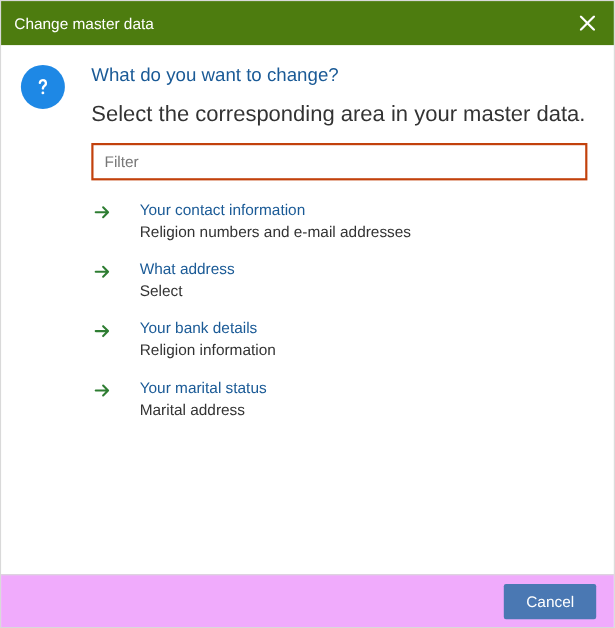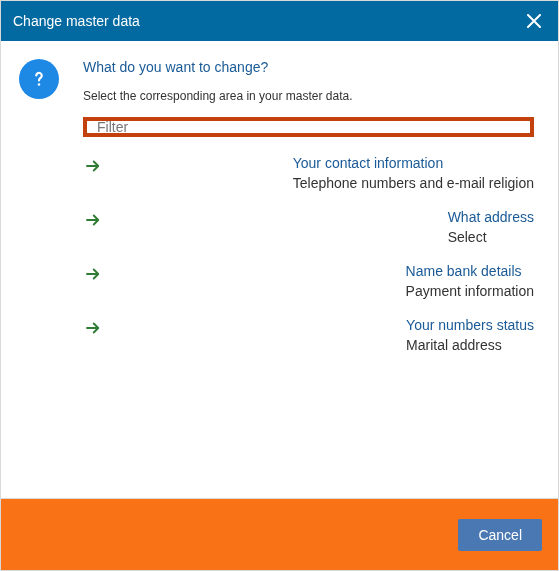--- a/index.html
+++ b/index.html
@@ -1,35 +1,35 @@
 <!DOCTYPE html>
 <html><head>
 <meta charset="utf-8">
 <style>
   * { box-sizing: border-box; margin: 0; padding: 0; }
   html, body { width: 559px; height: 571px; font-family: Arial, Helvetica, sans-serif; background: #fff; }
   .dialog { width: 559px; height: 571px; display: flex; flex-direction: column; border: 1px solid #d9d9d9; }
-  .titlebar { background: #0369a1; color: #fff; height: 40px; display: flex; align-items: center; padding: 0 12px; }
+  .titlebar { background: #4d7c0f; color: #fff; height: 40px; display: flex; align-items: center; padding: 0 12px; }
   .titlebar .title { font-size: 14px; flex: 1; }
   .titlebar .close { width: 24px; height: 24px; display: flex; align-items: center; justify-content: center; cursor: pointer; }
   .body { flex: 1; display: flex; padding: 18px 18px 12px 18px; overflow-y: auto; }
   .icon-col { width: 52px; flex-shrink: 0; }
   .help-circle { width: 40px; height: 40px; border-radius: 50%; background: #1e88e5; display: flex; align-items: center; justify-content: center; }
   .content-col { flex: 1; padding-left: 12px; padding-right: 6px; }
-  .heading { color: #1a5a96; font-size: 14px; font-weight: 400; margin-bottom: 14px; }
-  .instruction { color: #333; font-size: 12px; margin-bottom: 14px; }
-  .filter-input { width: 100%; height: 20px; border: 4px solid #c2410c; padding: 0 10px; font-size: 14px; color: #333; outline: none; margin-bottom: 18px; }
+  .heading { color: #1a5a96; font-size: 17px; font-weight: 400; margin-bottom: 14px; }
+  .instruction { color: #333; font-size: 20px; margin-bottom: 14px; }
+  .filter-input { width: 100%; height: 34px; border: 2px solid #c2410c; padding: 0 10px; font-size: 14px; color: #333; outline: none; margin-bottom: 18px; }
   .filter-input::placeholder { color: #777; }
   .options { display: flex; flex-direction: column; gap: 18px; }
-  .option { display: flex; align-items: flex-start; gap: 0; cursor: pointer; justify-content: space-between; }
+  .option { display: flex; align-items: flex-start; gap: 24px; cursor: pointer; }
   .arrow { width: 20px; height: 20px; flex-shrink: 0; display: flex; align-items: center; justify-content: center; margin-top: 1px; }
   .opt-text { display: flex; flex-direction: column; gap: 4px; }
   .opt-title { color: #1a5a96; font-size: 14px; }
   .opt-sub { color: #333; font-size: 14px; }
-  .footer { background: #f97316; height: 72px; display: flex; align-items: center; justify-content: flex-end; padding: 0 16px; border-top: 1px solid #d9d9d9; }
+  .footer { background: #f0abfc; height: 48px; display: flex; align-items: center; justify-content: flex-end; padding: 0 16px; border-top: 1px solid #d9d9d9; }
   .cancel-btn { background: #4a78b3; color: #fff; border: none; height: 32px; padding: 0 20px; font-size: 14px; cursor: pointer; border-radius: 2px; }
   
   .body::-webkit-scrollbar { width: 8px; }
   .body::-webkit-scrollbar-thumb { background: #c0c0c0; border-radius: 4px; }
 </style>
 </head>
 <body>
 
 <div class="dialog">
 
@@ -57,53 +57,53 @@
       <input type="text" class="filter-input" placeholder="Filter" style="">
       <div class="options" id="options-container">
           <div class="option">
             <span class="arrow">
               <svg width="18" height="18" viewBox="0 0 24 24">
                 <path d="M4 12 H18 M13 6 L19 12 L13 18" stroke="#2e7d32" stroke-width="2.5" fill="none" stroke-linecap="round" stroke-linejoin="round"></path>
               </svg>
             </span>
             <div class="opt-text">
               <span class="opt-title">Your contact information</span>
-              <span class="opt-sub">Telephone numbers and e-mail religion</span>
+              <span class="opt-sub">Religion numbers and e-mail addresses</span>
             </div>
           </div>
           <div class="option">
             <span class="arrow">
               <svg width="18" height="18" viewBox="0 0 24 24">
                 <path d="M4 12 H18 M13 6 L19 12 L13 18" stroke="#2e7d32" stroke-width="2.5" fill="none" stroke-linecap="round" stroke-linejoin="round"></path>
               </svg>
             </span>
             <div class="opt-text">
               <span class="opt-title">What address</span>
               <span class="opt-sub">Select</span>
             </div>
           </div>
           <div class="option">
             <span class="arrow">
               <svg width="18" height="18" viewBox="0 0 24 24">
                 <path d="M4 12 H18 M13 6 L19 12 L13 18" stroke="#2e7d32" stroke-width="2.5" fill="none" stroke-linecap="round" stroke-linejoin="round"></path>
               </svg>
             </span>
             <div class="opt-text">
-              <span class="opt-title">Name bank details</span>
-              <span class="opt-sub">Payment information</span>
+              <span class="opt-title">Your bank details</span>
+              <span class="opt-sub">Religion information</span>
             </div>
           </div>
           <div class="option">
             <span class="arrow">
               <svg width="18" height="18" viewBox="0 0 24 24">
                 <path d="M4 12 H18 M13 6 L19 12 L13 18" stroke="#2e7d32" stroke-width="2.5" fill="none" stroke-linecap="round" stroke-linejoin="round"></path>
               </svg>
             </span>
             <div class="opt-text">
-              <span class="opt-title">Your numbers status</span>
+              <span class="opt-title">Your marital status</span>
               <span class="opt-sub">Marital address</span>
             </div>
           </div>
         </div>
     </div>
   </div>
 
   <div class="footer">
     <button class="cancel-btn">Cancel</button>
   </div>

